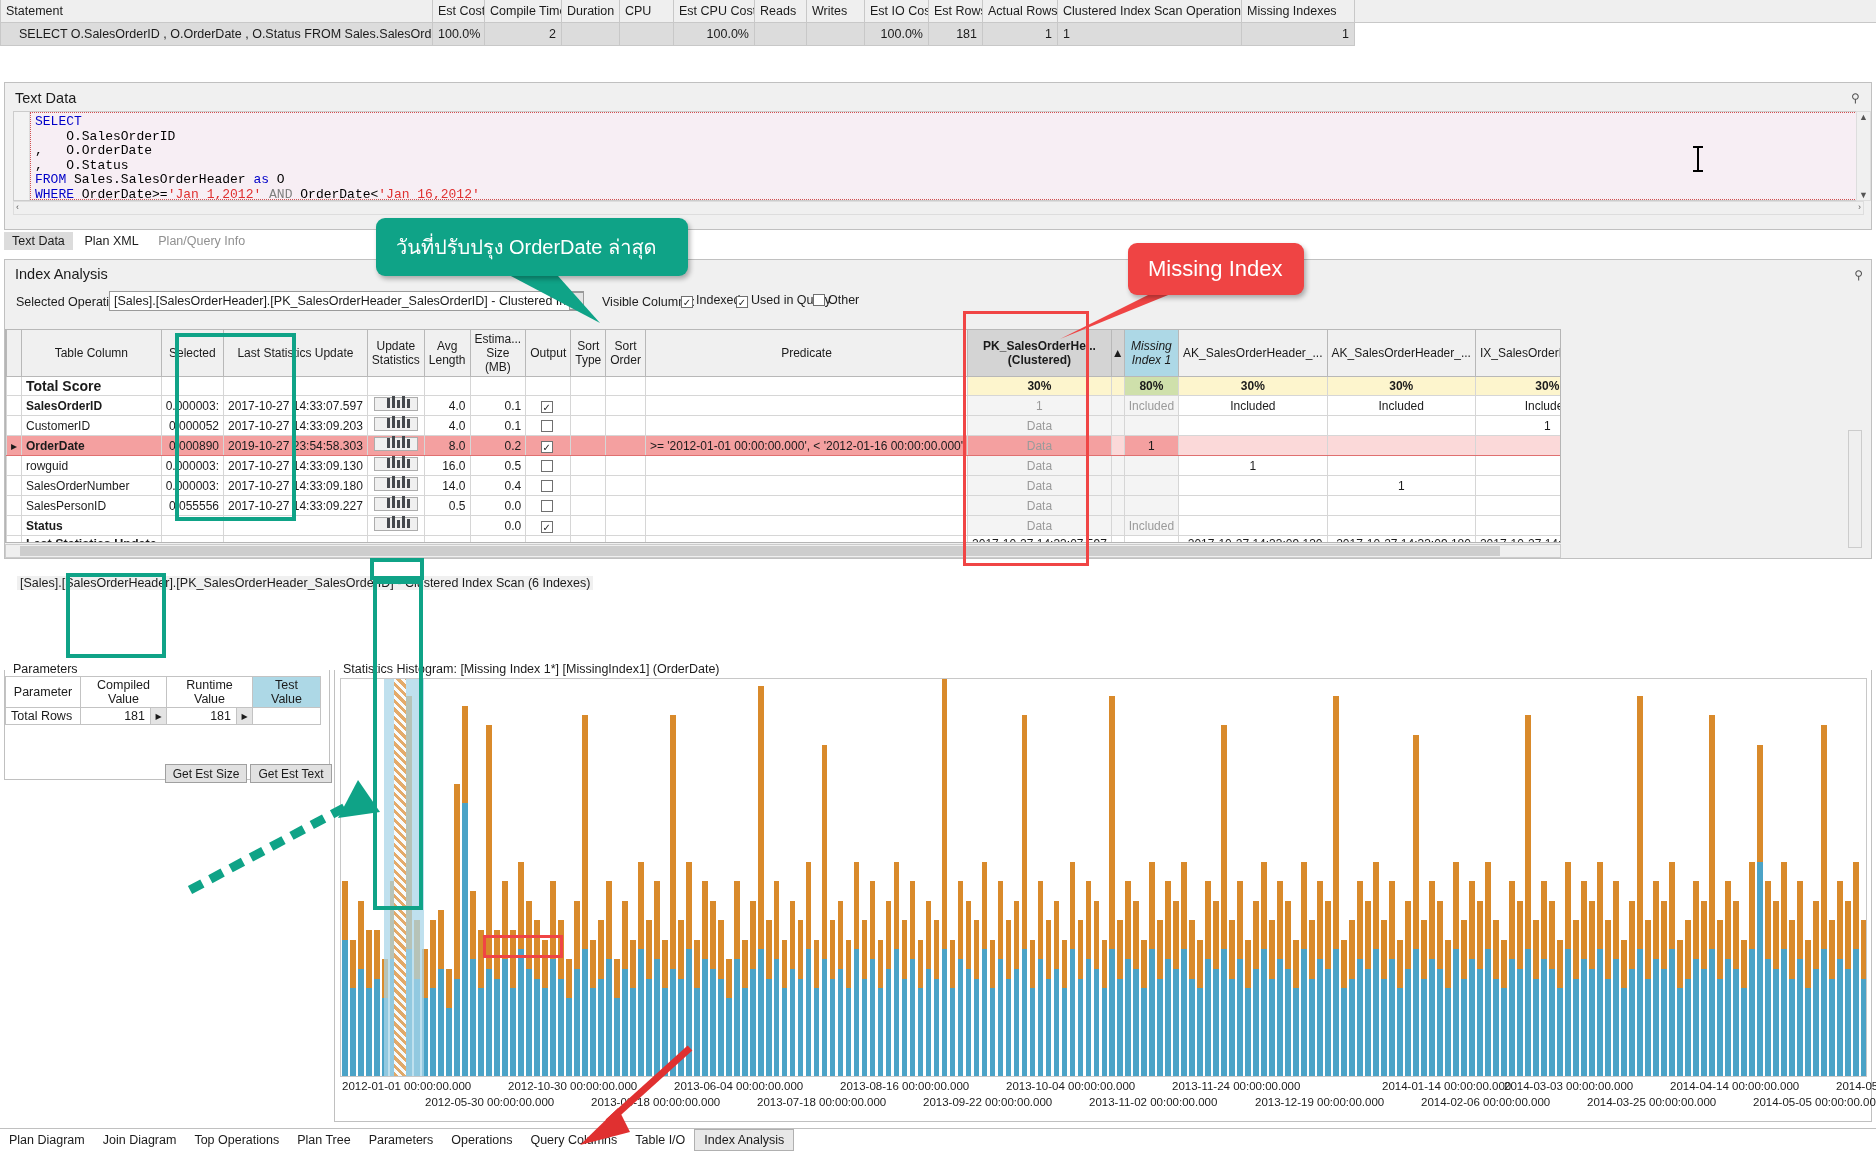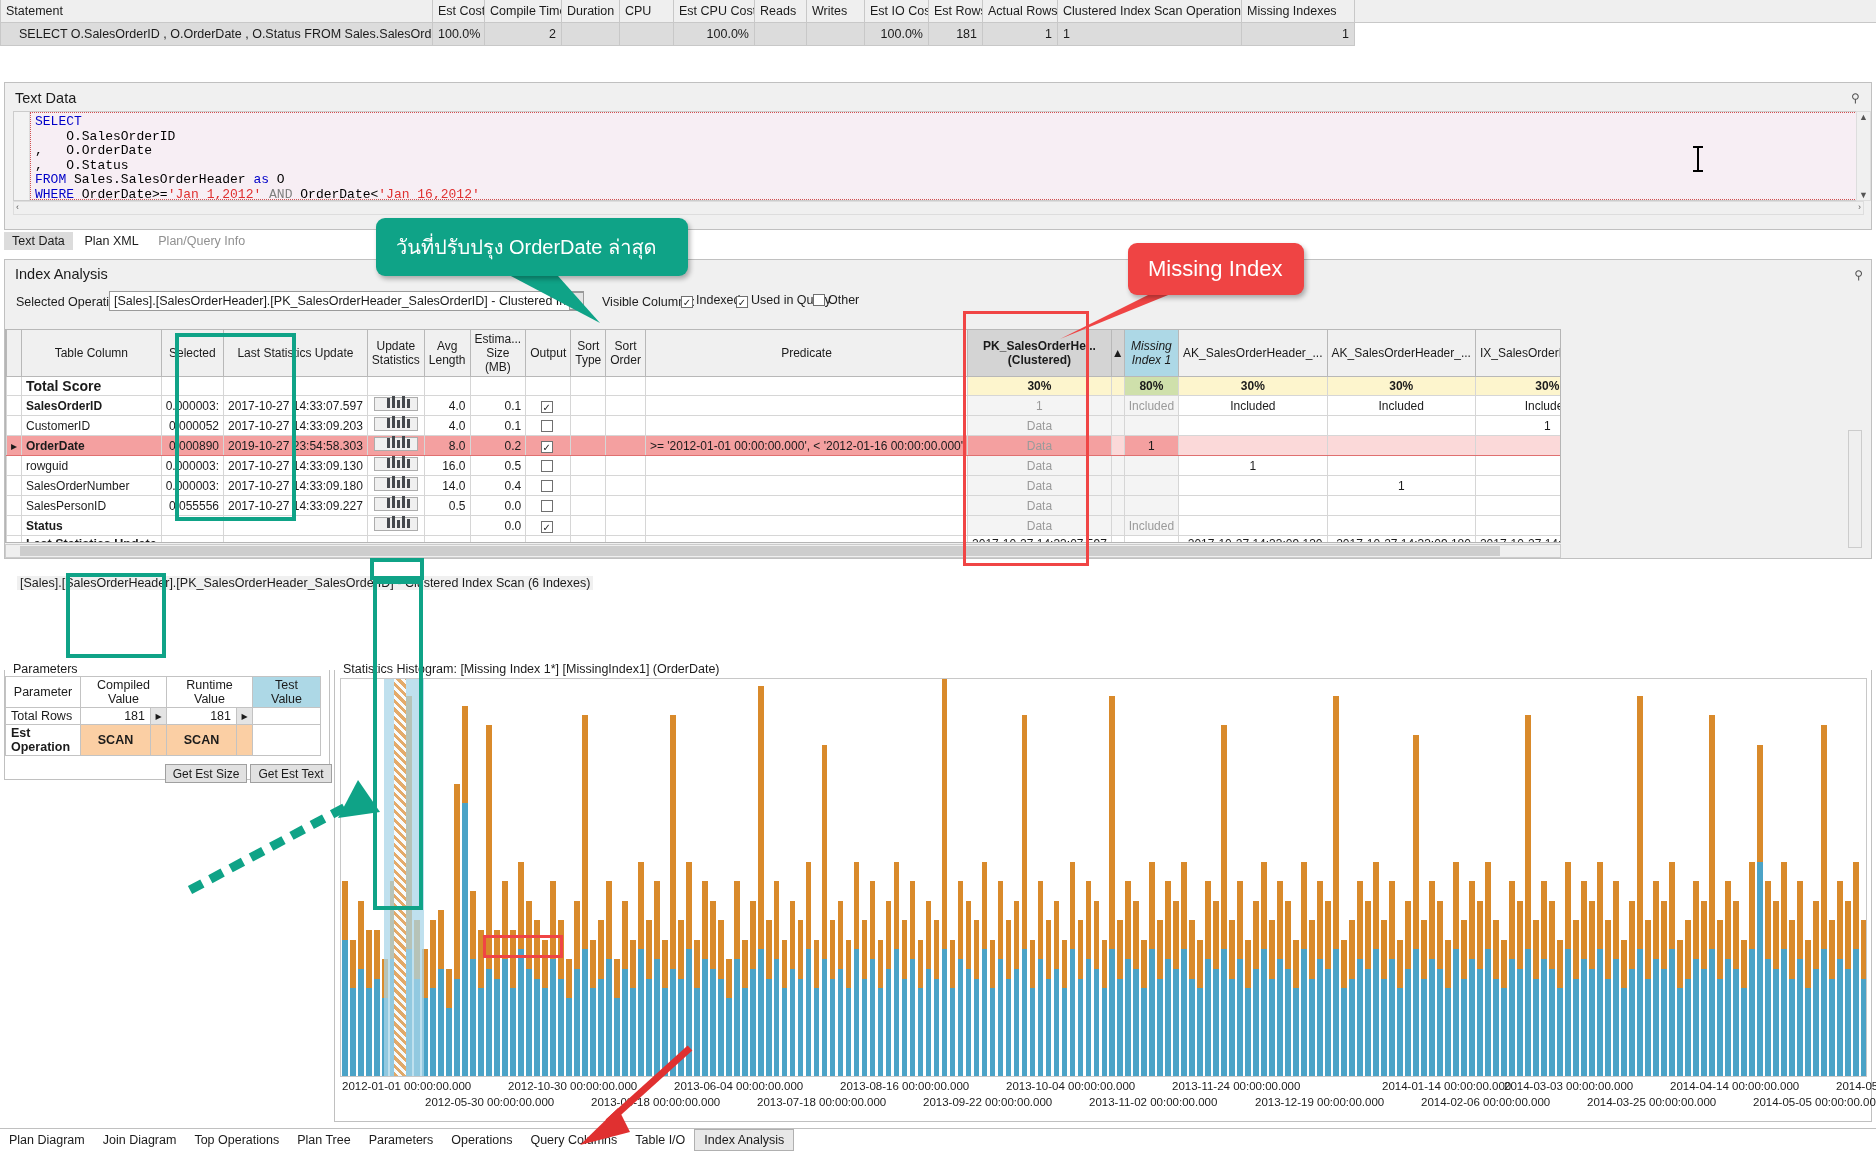--- a/index.html
+++ b/index.html
@@ -539,28 +539,20 @@
     </tbody>
       <tbody id="param-body">
         <tr>
           <td>Total Rows</td>
           <td class="r ">181</td>
           <td class="spin">▶</td>
           <td class="r ">181</td>
           <td class="spin">▶</td>
           <td></td>
         </tr>
-        <tr>
-          <td class="bold">Est Operation</td>
-          <td class="scan bold">SCAN</td>
-          <td class="scan"></td>
-          <td class="scan bold">SCAN</td>
-          <td class="scan"></td>
-          <td></td>
-        </tr>
       </tbody>
   </table>
   <div id="btn-get-est">Get Est Size</div>
   <div id="btn-get-est-plan">Get Est Text</div>
 </div>
 
 <div id="hist-legend">Statistics Histogram: [Missing Index 1*] [MissingIndex1] (OrderDate)</div>
 <div id="hist-frame"></div>
 <div id="hist-plot">
   <div id="bars">

